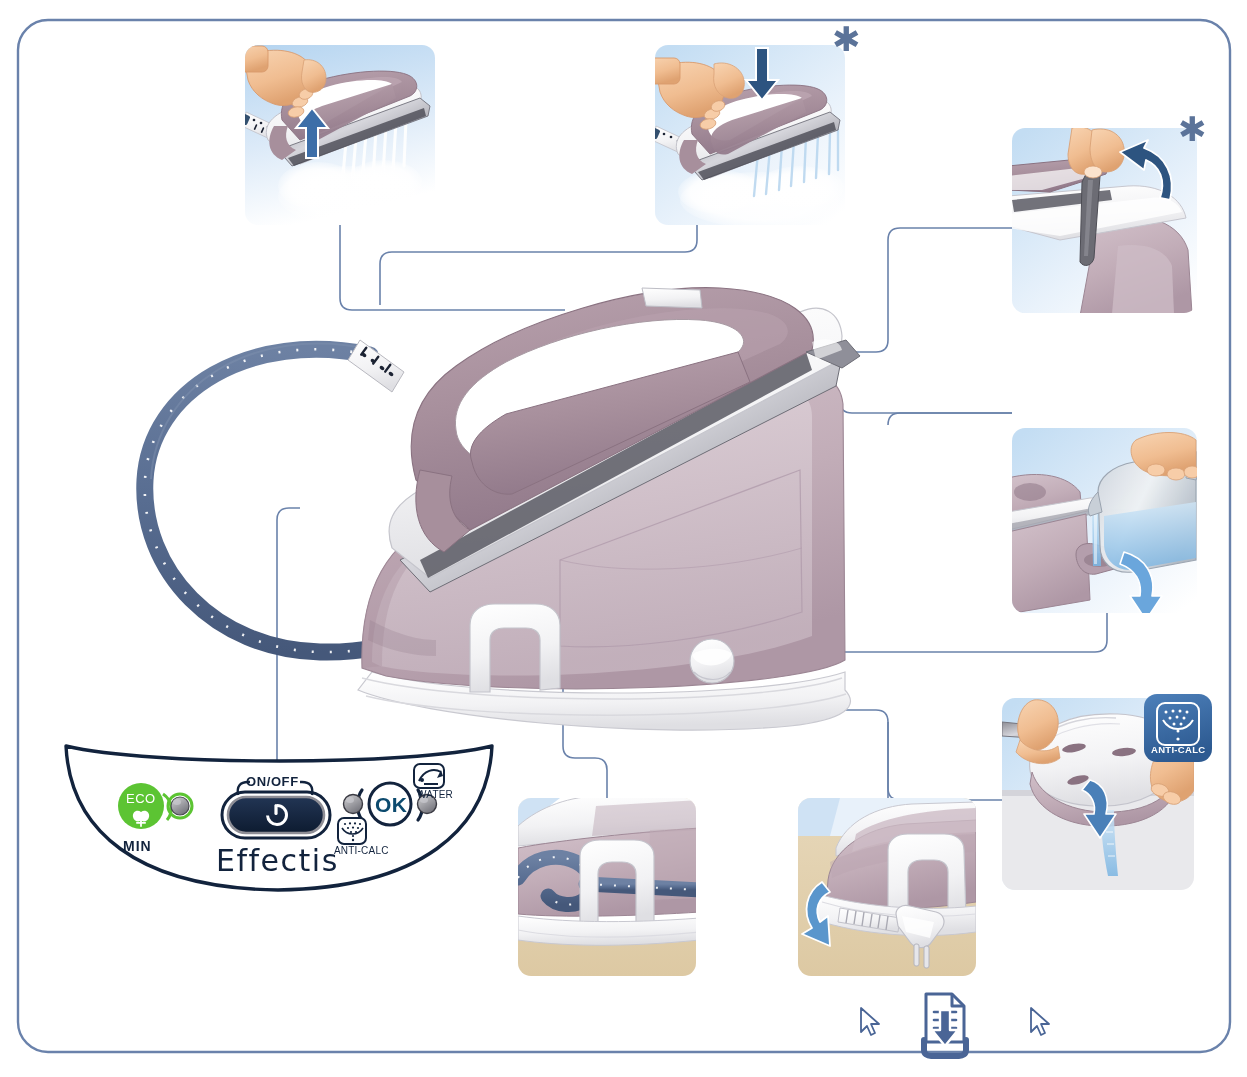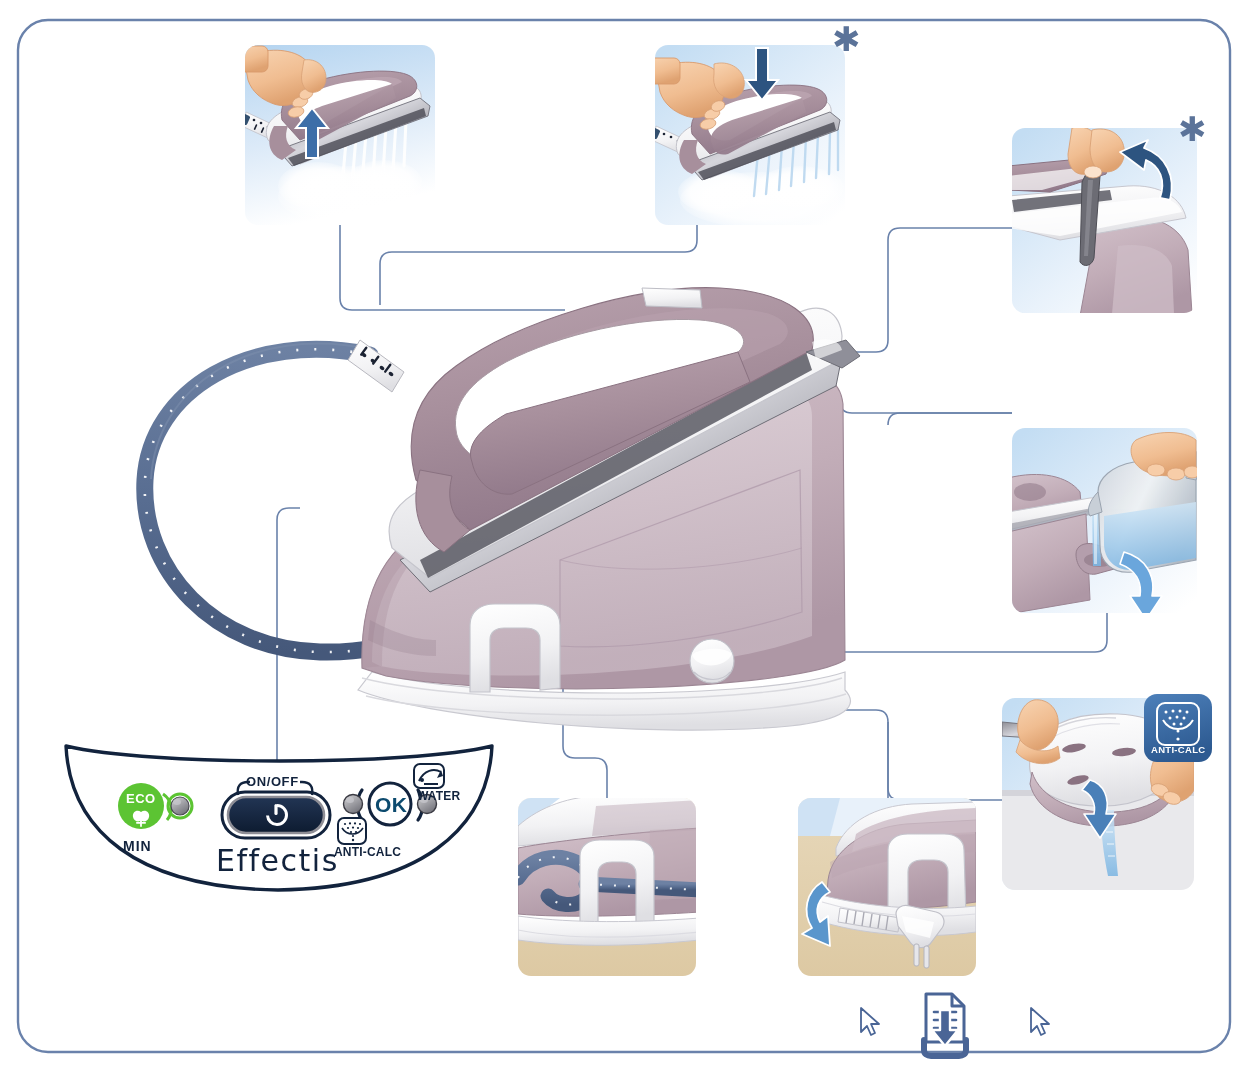--- a/index.html
+++ b/index.html
@@ -12,40 +12,40 @@
   svg.layer{position:absolute;left:0;top:0;width:1247px;height:1077px;overflow:visible;}
 
   
   .aster{
     position:absolute;color:#5b7399;font-size:34px;line-height:1;
     font-family:"DejaVu Sans", sans-serif;font-weight:600;
   }
 
   
   .cp-eco{
-    position:absolute;color:#ffffff;font-weight:bold;font-size:13px;
+    position:absolute;color:#ffffff;font-weight:normal;font-size:13px;
     letter-spacing:.5px;font-family:"Liberation Sans", sans-serif;
   }
   .cp-min{
     position:absolute;color:#12233d;font-weight:bold;font-size:14px;
     letter-spacing:1px;
   }
   .cp-onoff{
     position:absolute;color:#12233d;font-weight:bold;font-size:13px;
     letter-spacing:.6px;
   }
   .cp-brand{
     position:absolute;color:#12233d;font-size:30px;letter-spacing:1.5px;
     font-family:"DejaVu Sans", sans-serif;
   }
   .cp-ok{
     position:absolute;color:#0c4a6e;font-weight:bold;font-size:21px;letter-spacing:.5px;
   }
   .cp-tiny{
-    position:absolute;color:#12233d;font-weight:bold;font-size:12px;letter-spacing:.2px;
+    position:absolute;color:#12233d;font-weight:normal;font-size:10px;letter-spacing:.2px;
   }
   .badge-tiny{
     position:absolute;color:#ffffff;font-weight:bold;font-size:9.5px;letter-spacing:.3px;
   }
 </style>
 </head>
 <body>
 
 <div id="stage">
 

